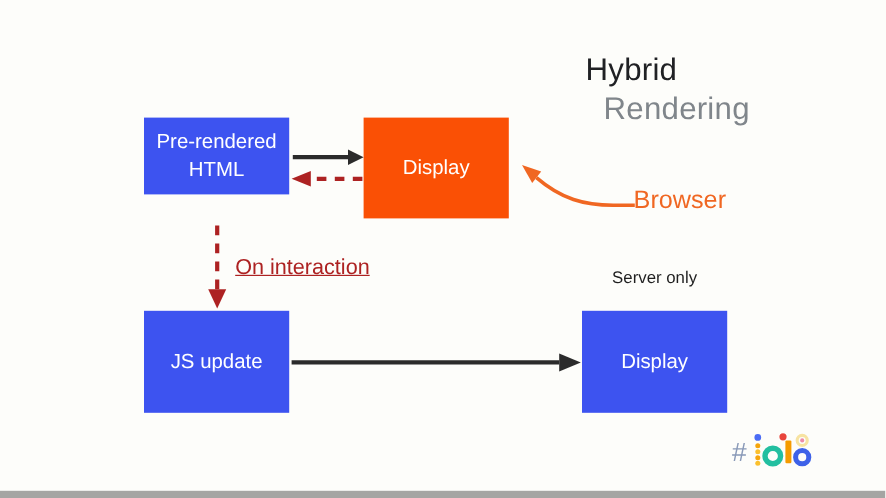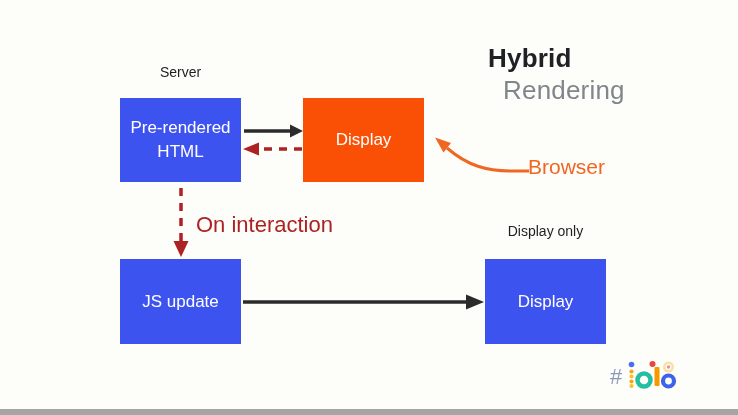--- a/index.html
+++ b/index.html
@@ -23,21 +23,21 @@
 
   .title-block {
     position: absolute;
     left: 488px;
     top: 42px;
     font-size: 26px;
     line-height: 32px;
     font-weight: 500;
     letter-spacing: 0.2px;
   }
-  .title-line-1 { display: block; color: var(--title-dark, #202124); font-weight: bold; }
+  .title-line-1 { display: block; color: var(--title-dark, #202124); }
   .title-line-2 { display: block; color: var(--title-gray, #80868b); margin-left: 15px; }
 
   .small-label {
     position: absolute;
     width: 121px;
     text-align: center;
     font-size: 14px;
     color: var(--label-dark, #1f1f1f);
   }
   .label-server { left: 120px; top: 64px; }
@@ -51,30 +51,31 @@
     align-items: center;
     justify-content: center;
     text-align: center;
     color: #ffffff;
     font-size: 17px;
     line-height: 1.4;
     padding: 4px;
   }
   .node-blue { background: var(--blue, #3d53f0); }
   .node-orange { background: var(--orange, #fa5005); }
-  .node-pre-rendered { left: 120px; top: 98px; height: 84px; }
+  .node-pre-rendered { left: 120px; top: 98px; height: 64px; }
   .node-display-top  { left: 303px; top: 98px; height: 84px; }
   .node-js-update    { left: 120px; top: 259px; height: 85px; align-items: center; }
   .node-display-bottom { left: 485px; top: 259px; height: 85px; }
 
   .annotation-on-interaction {
     position: absolute;
     left: 196px; top: 212px;
-    font-size: 22px;
+    font-size: 18px;
     color: var(--dark-red, #a82828);
+    text-decoration: underline;
   }
   .annotation-indexed {
     position: absolute;
     left: 528px; top: 155px;
     font-size: 21px;
     color: var(--indexed-orange, #f06722);
   }
 
   svg.arrows-layer {
     position: absolute;
@@ -98,22 +99,21 @@
 </head>
 <body>
 
 <div class="slide">
 
   <div class="title-block">
     <span class="title-line-1">Hybrid</span>
     <span class="title-line-2">Rendering</span>
   </div>
 
-  <div class="small-label label-server">Server</div>
-  <div class="small-label label-browser-only">Display only</div>
+  <div class="small-label label-browser-only">Server only</div>
 
   <div class="node node-blue node-pre-rendered">
     <span>Pre-rendered HTML</span>
   </div>
   <div class="node node-orange node-display-top">
     <span>Display</span>
   </div>
   <div class="node node-blue node-js-update">
     <span>JS update</span>
   </div>

